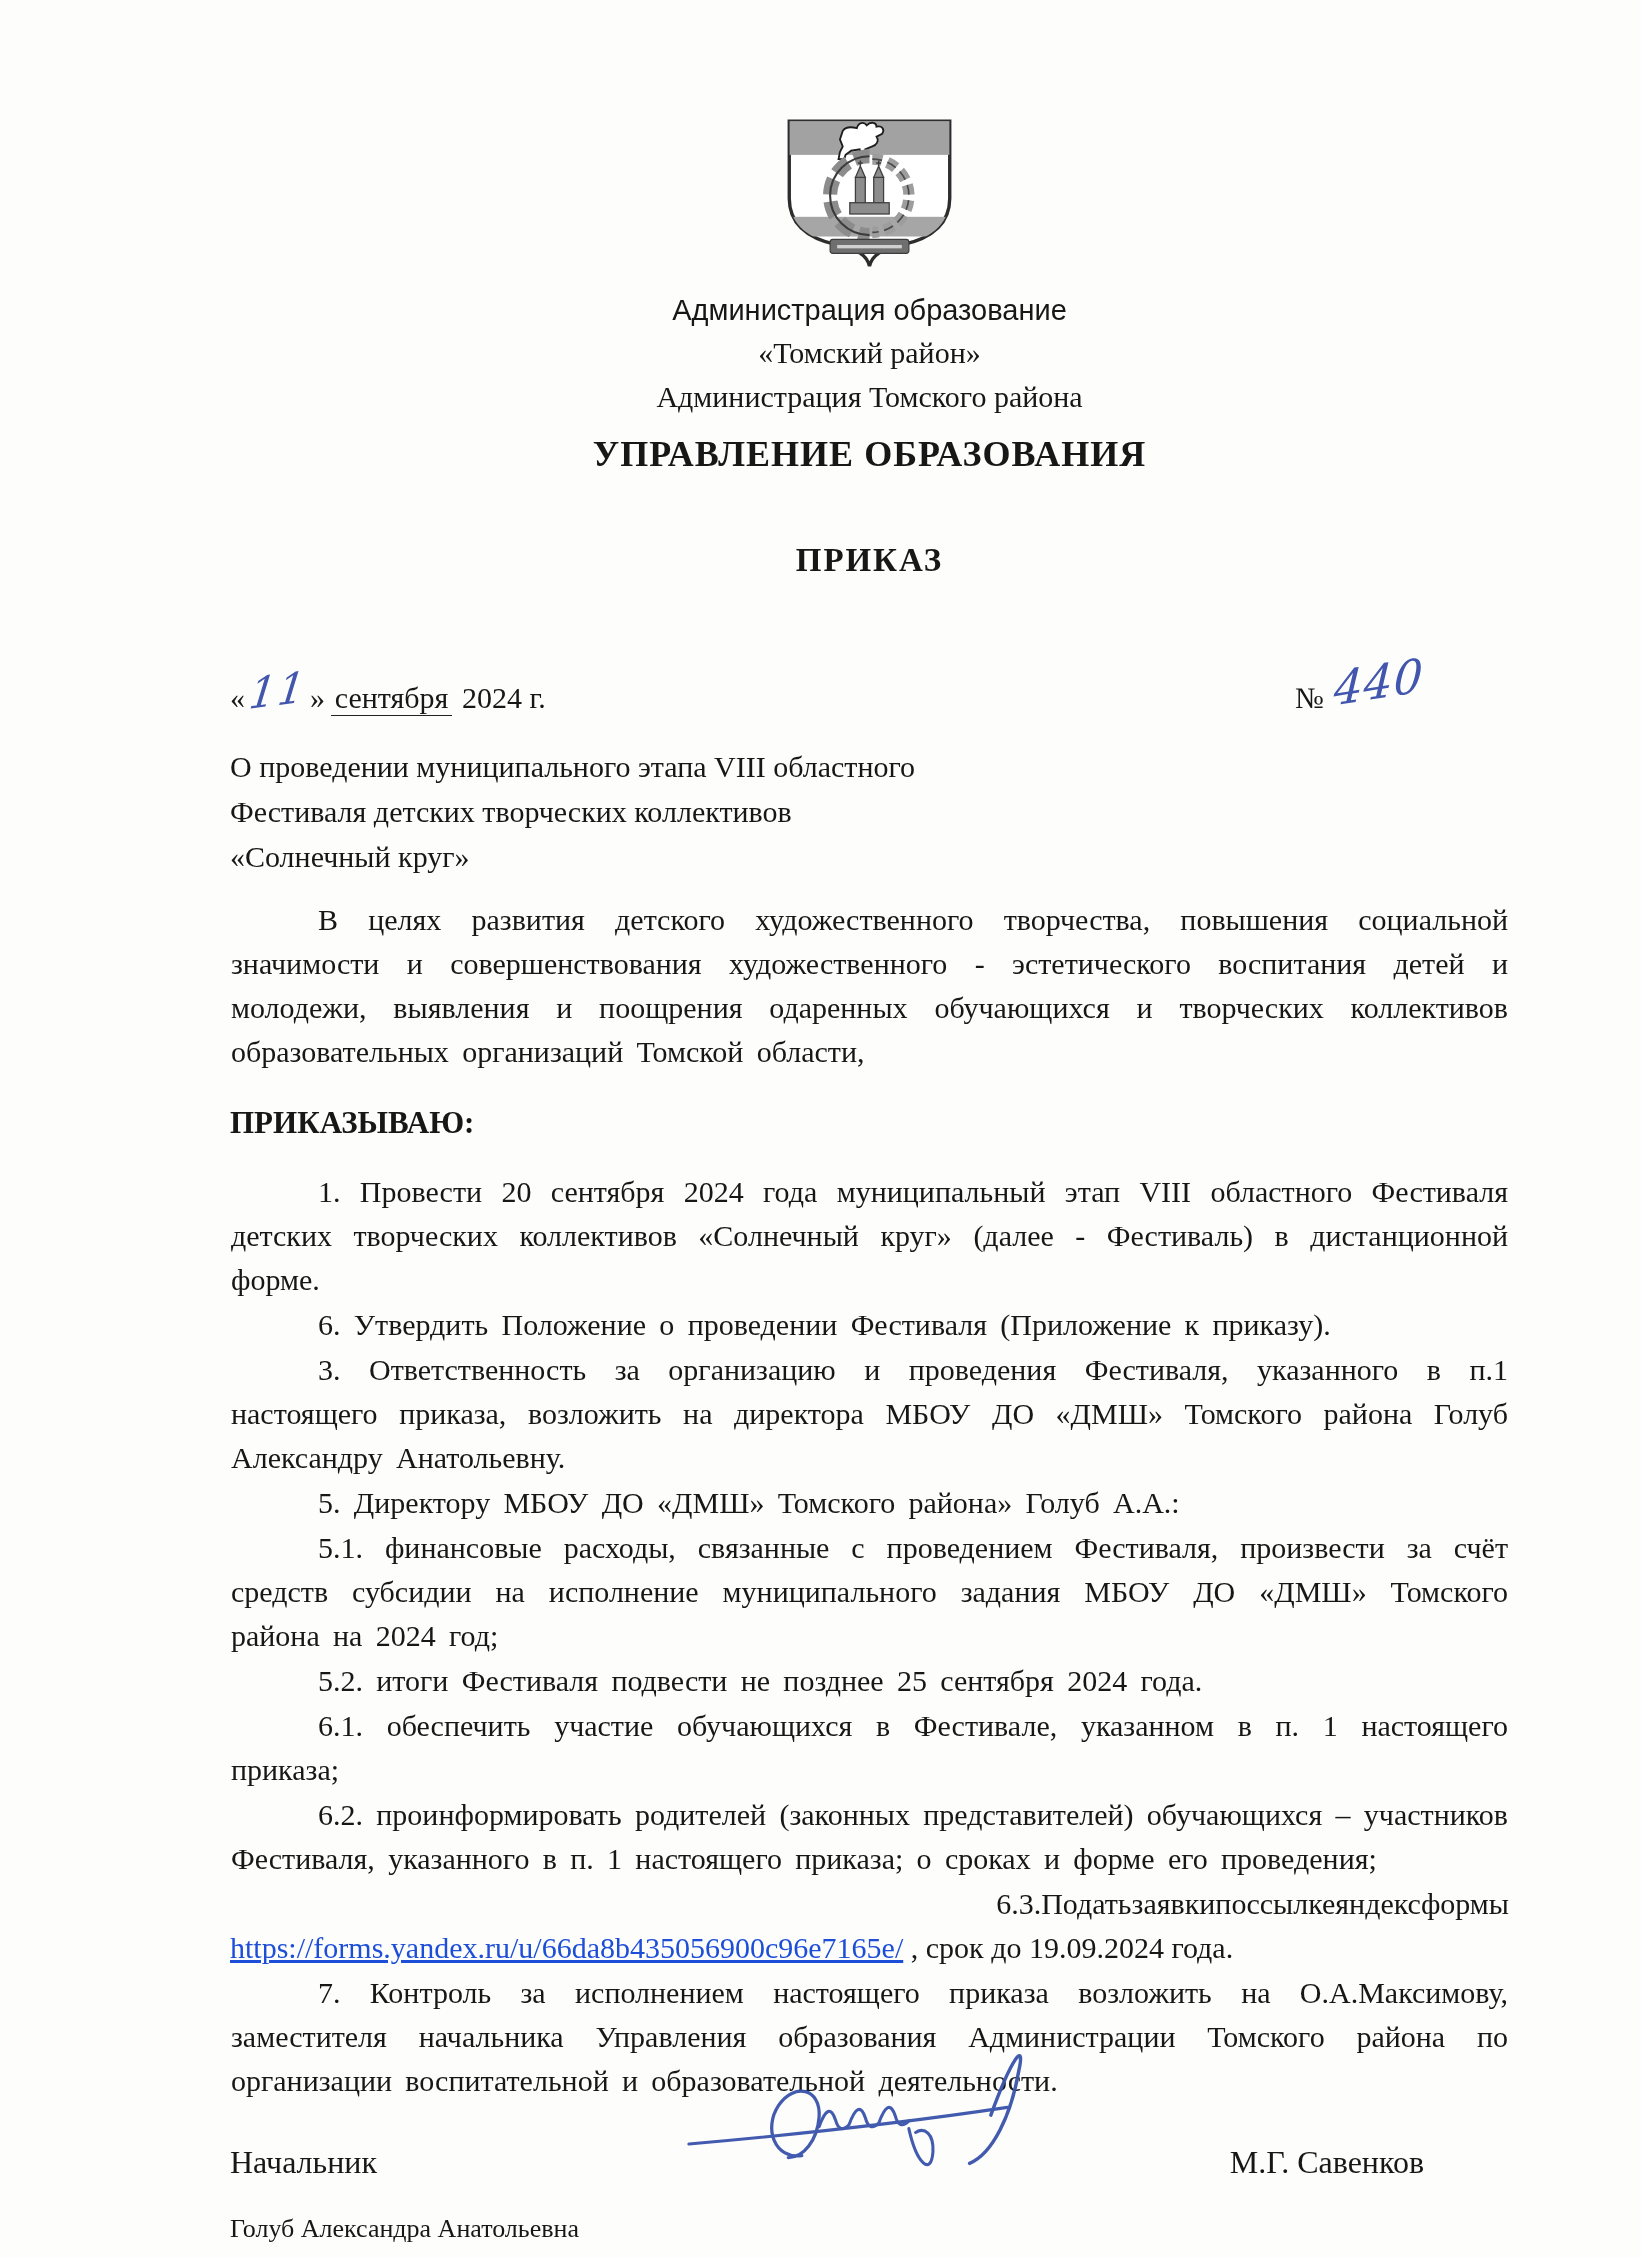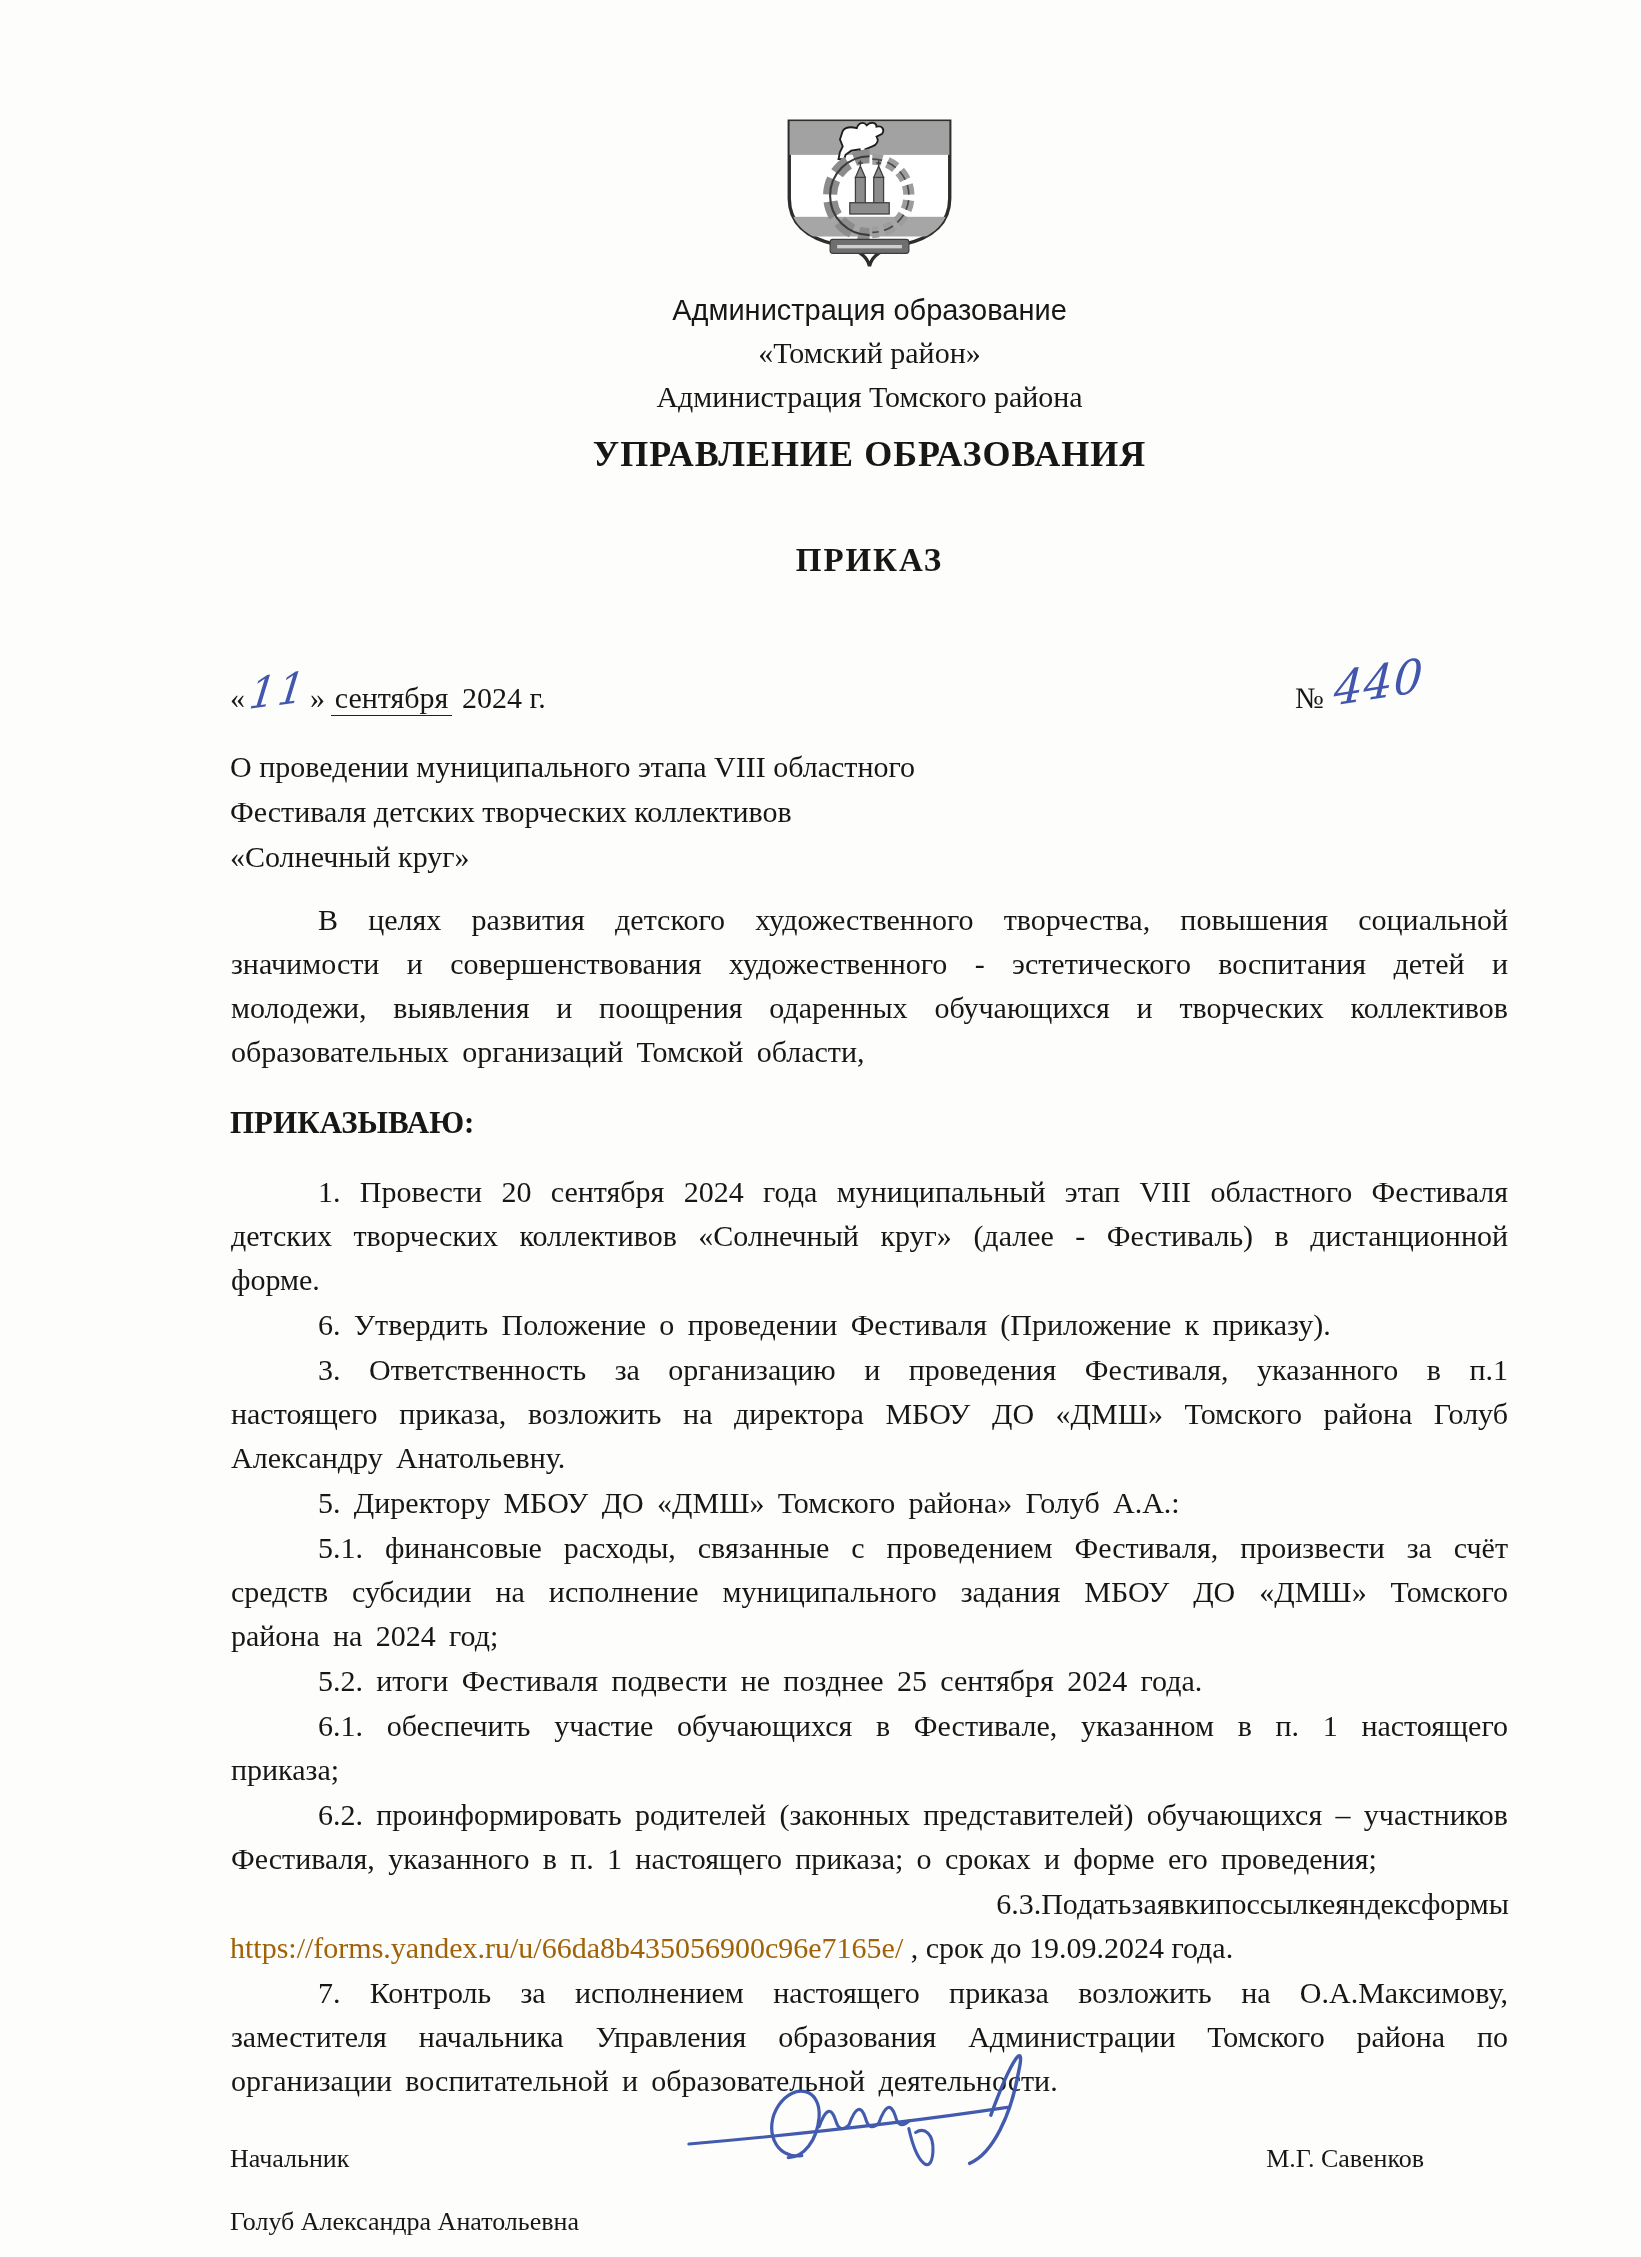--- a/index.html
+++ b/index.html
@@ -96,31 +96,32 @@
   .items-block { margin-top: 25px; }
   .spread-line {
     display: flex;
     justify-content: flex-end;
     font-size: 30px;
     line-height: 44px;
     padding-left: 87px;
   }
   .link-line { font-size: 30px; line-height: 44px; }
   .doc-link {
-    color: #a16207;
+    color: #1d4ed8;
+    text-decoration: underline;
     word-break: break-all;
   }
   
   .sig-row {
     position: relative;
     margin: 41px 132px 0 230px;
     display: flex;
     justify-content: space-between;
     align-items: baseline;
-    font-size: 26px;
+    font-size: 32px;
   }
   .sig-name { padding-right: 85px; margin-left: 24px; }
   .sig-ink {
     position: absolute;
     left: 454px;
     top: -108px;
     pointer-events: none;
   }
   .contact-block {
     margin: 29px 132px 0 230px;

